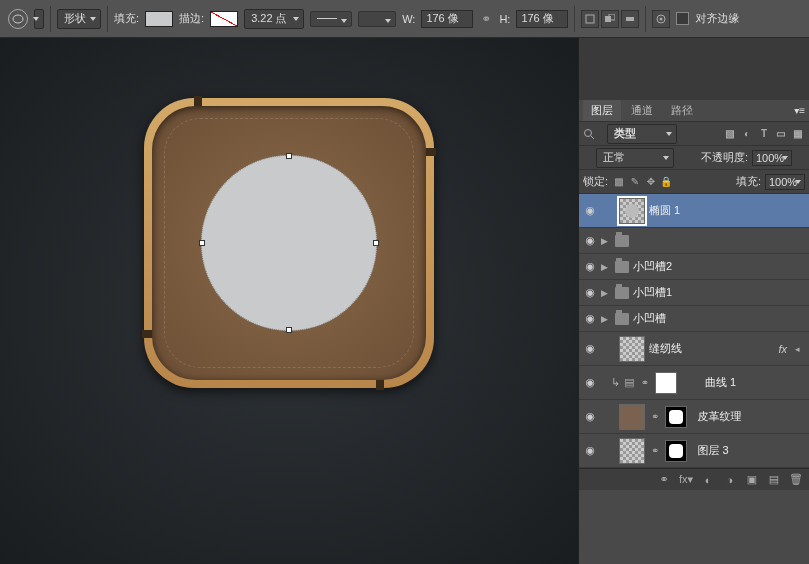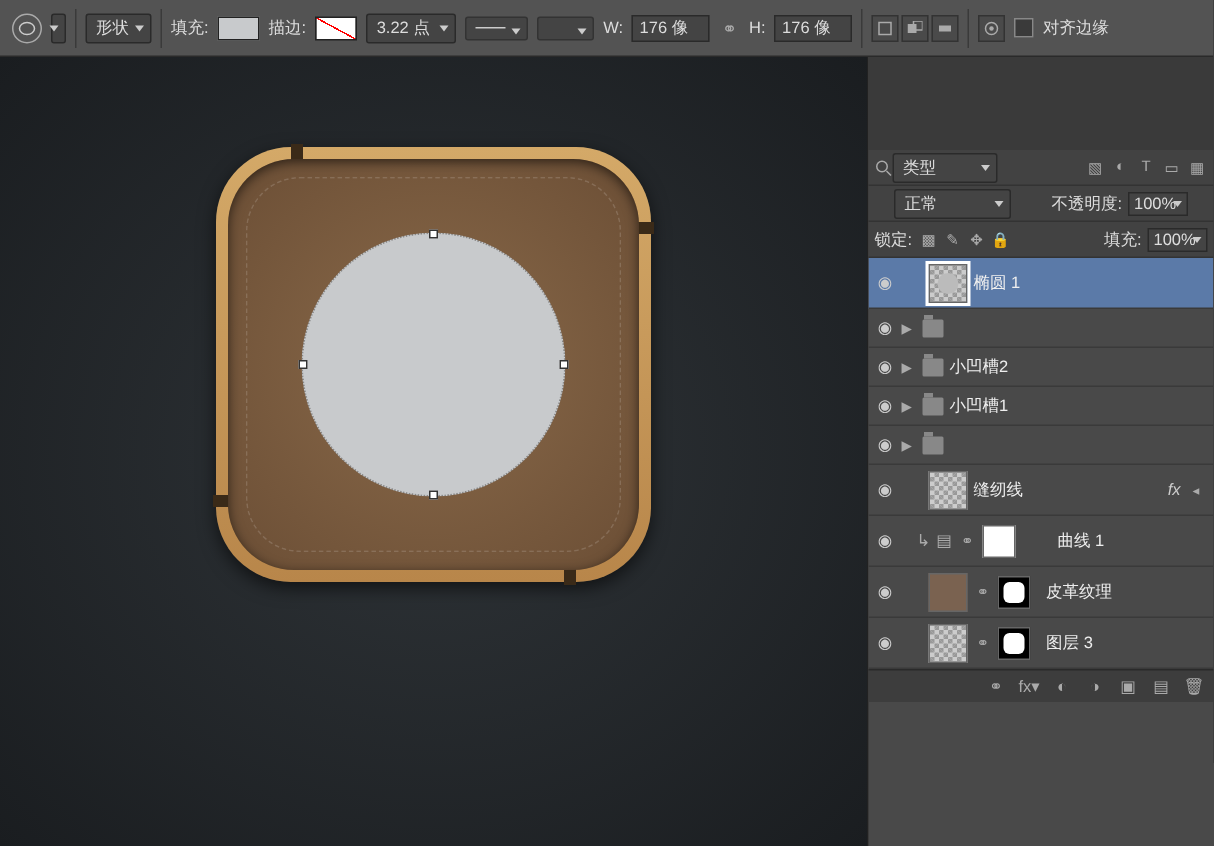--- a/index.html
+++ b/index.html
@@ -38,21 +38,21 @@
 .notch.right { right: -2px; top: 50px; width: 14px; height: 8px; }
 
 
 .right-panel { width: 230px; background: #494949; }
 .gap-top { height: 62px; background: #3a3a3a; }
 .panel-tabs { height: 22px; background: #494949; display: flex; align-items: center; border-bottom: 1px solid #333; padding-left: 4px; gap: 2px; }
 .panel-tab { padding: 3px 8px; color: #bbb; }
 .panel-tab.active { background: #535353; color: #eee; }
 .panel-tabs .menu { margin-left: auto; margin-right: 4px; font-size: 10px; }
 
-.filter-row { height: 24px; background: #424242; display: flex; align-items: center; padding: 0 4px; gap: 0; border-bottom: 1px solid #333; }
+.filter-row { height: 24px; background: #424242; display: flex; align-items: center; padding: 0 4px; gap: 12px; border-bottom: 1px solid #333; font-weight: bold; }
 .search-icon { width: 12px; height: 12px; }
 .type-dd { flex: 0 0 70px; }
 .filter-icons { display: flex; gap: 3px; margin-left: auto; }
 .filter-icons .fi { width: 14px; height: 14px; display: flex; align-items: center; justify-content: center; font-size: 10px; color: #aaa; border: 1px solid transparent; }
 
 .blend-row { height: 24px; background: #424242; display: flex; align-items: center; padding: 0 17px; gap: 4px; border-bottom: 1px solid #333; }
 .blend-row .dropdown { flex: 0 0 78px; }
 .blend-row .lbl-right { margin-left: auto; }
 .pct-box { background: #444; border: 1px solid #2a2a2a; width: 40px; height: 16px; display: flex; align-items: center; padding-left: 3px; position: relative; }
 .pct-box::after { content: ""; position: absolute; right: 3px; top: 5px; border-left: 3px solid transparent; border-right: 3px solid transparent; border-top: 4px solid #ccc; }
@@ -161,20 +161,26 @@
           <div class="handle" style="right:-3px;top:calc(50% - 3px)"></div>
           <div class="handle" style="top:-3px;left:calc(50% - 3px)"></div>
           <div class="handle" style="bottom:-3px;left:calc(50% - 3px)"></div>
         </div>
       </div>
     </div>
   </div>
 
   <div class="right-panel">
     <div class="gap-top"></div>
+    <div class="panel-tabs">
+      <div class="panel-tab active">图层</div>
+      <div class="panel-tab">通道</div>
+      <div class="panel-tab">路径</div>
+      <div class="menu">▾≡</div>
+    </div>
 
     <div class="filter-row">
       <svg class="search-icon" viewBox="0 0 12 12">
           <circle cx="5" cy="5" r="3.5" fill="none" stroke="#aaa"></circle>
           <line x1="8" y1="8" x2="11" y2="11" stroke="#aaa"></line>
         </svg>
       <div class="dropdown type-dd">
           <span>类型</span>
         </div>
       <div class="filter-icons">
@@ -233,20 +239,21 @@
       <div class="layer">
         <div class="eye">◉</div>
         <span class="tw">▶</span>
         <div class="folder"></div>
         <span class="layer-name">小凹槽1</span>
       </div>
       <div class="layer">
         <div class="eye">◉</div>
         <span class="tw">▶</span>
         <div class="folder"></div>
+        <span class="layer-name">小凹槽</span>
       </div>
       <div class="layer tall">
         <div class="eye">◉</div>
         <span style="width:14px"></span>
         <div class="thumb checker"></div>
         <span class="layer-name">缝纫线</span>
         <span class="fx-tag">fx</span>
         <span class="tw">◂</span>
       </div>
       <div class="layer tall">

